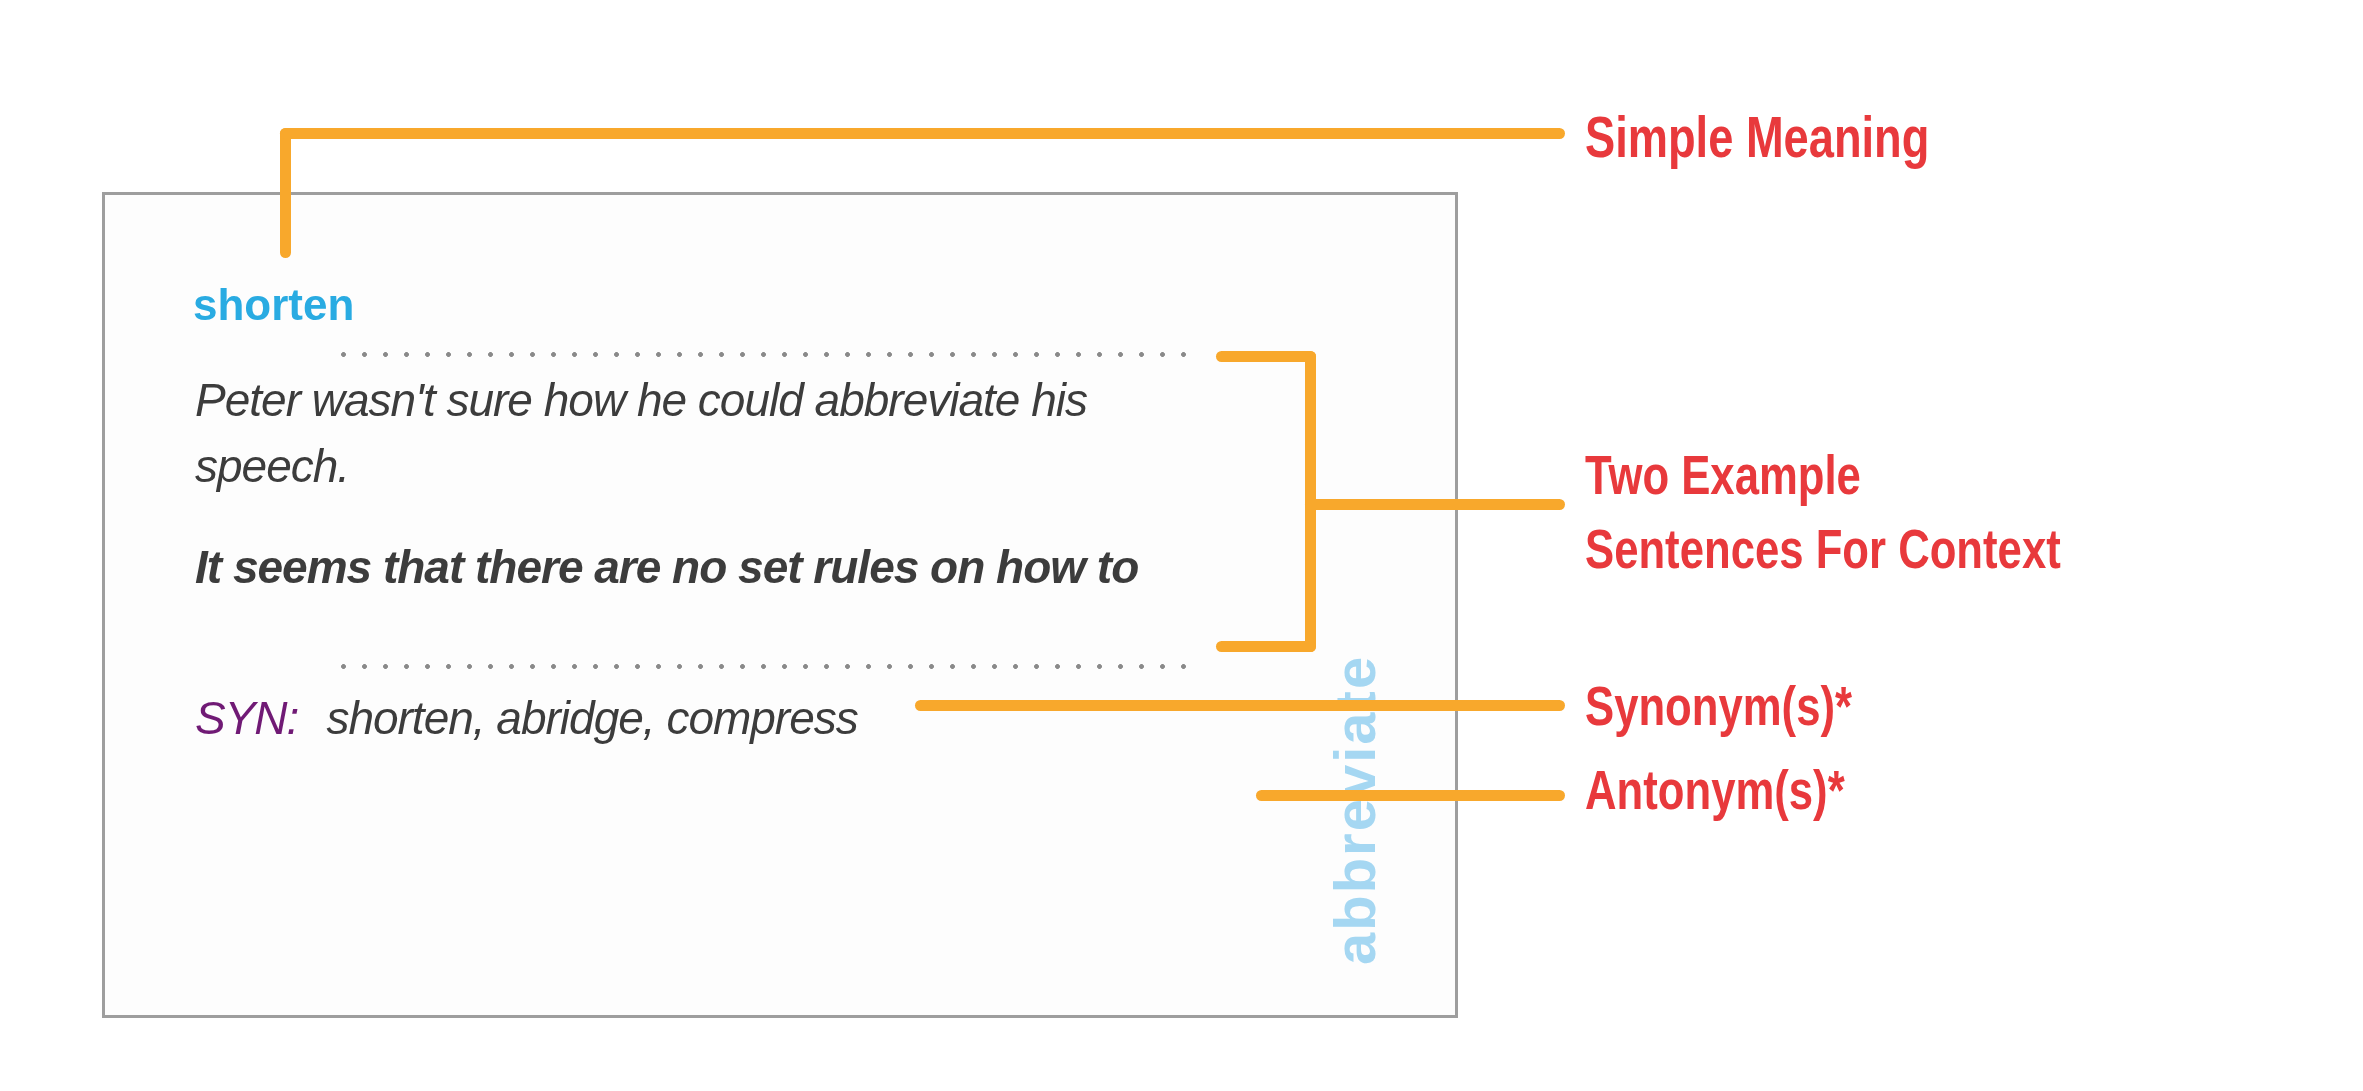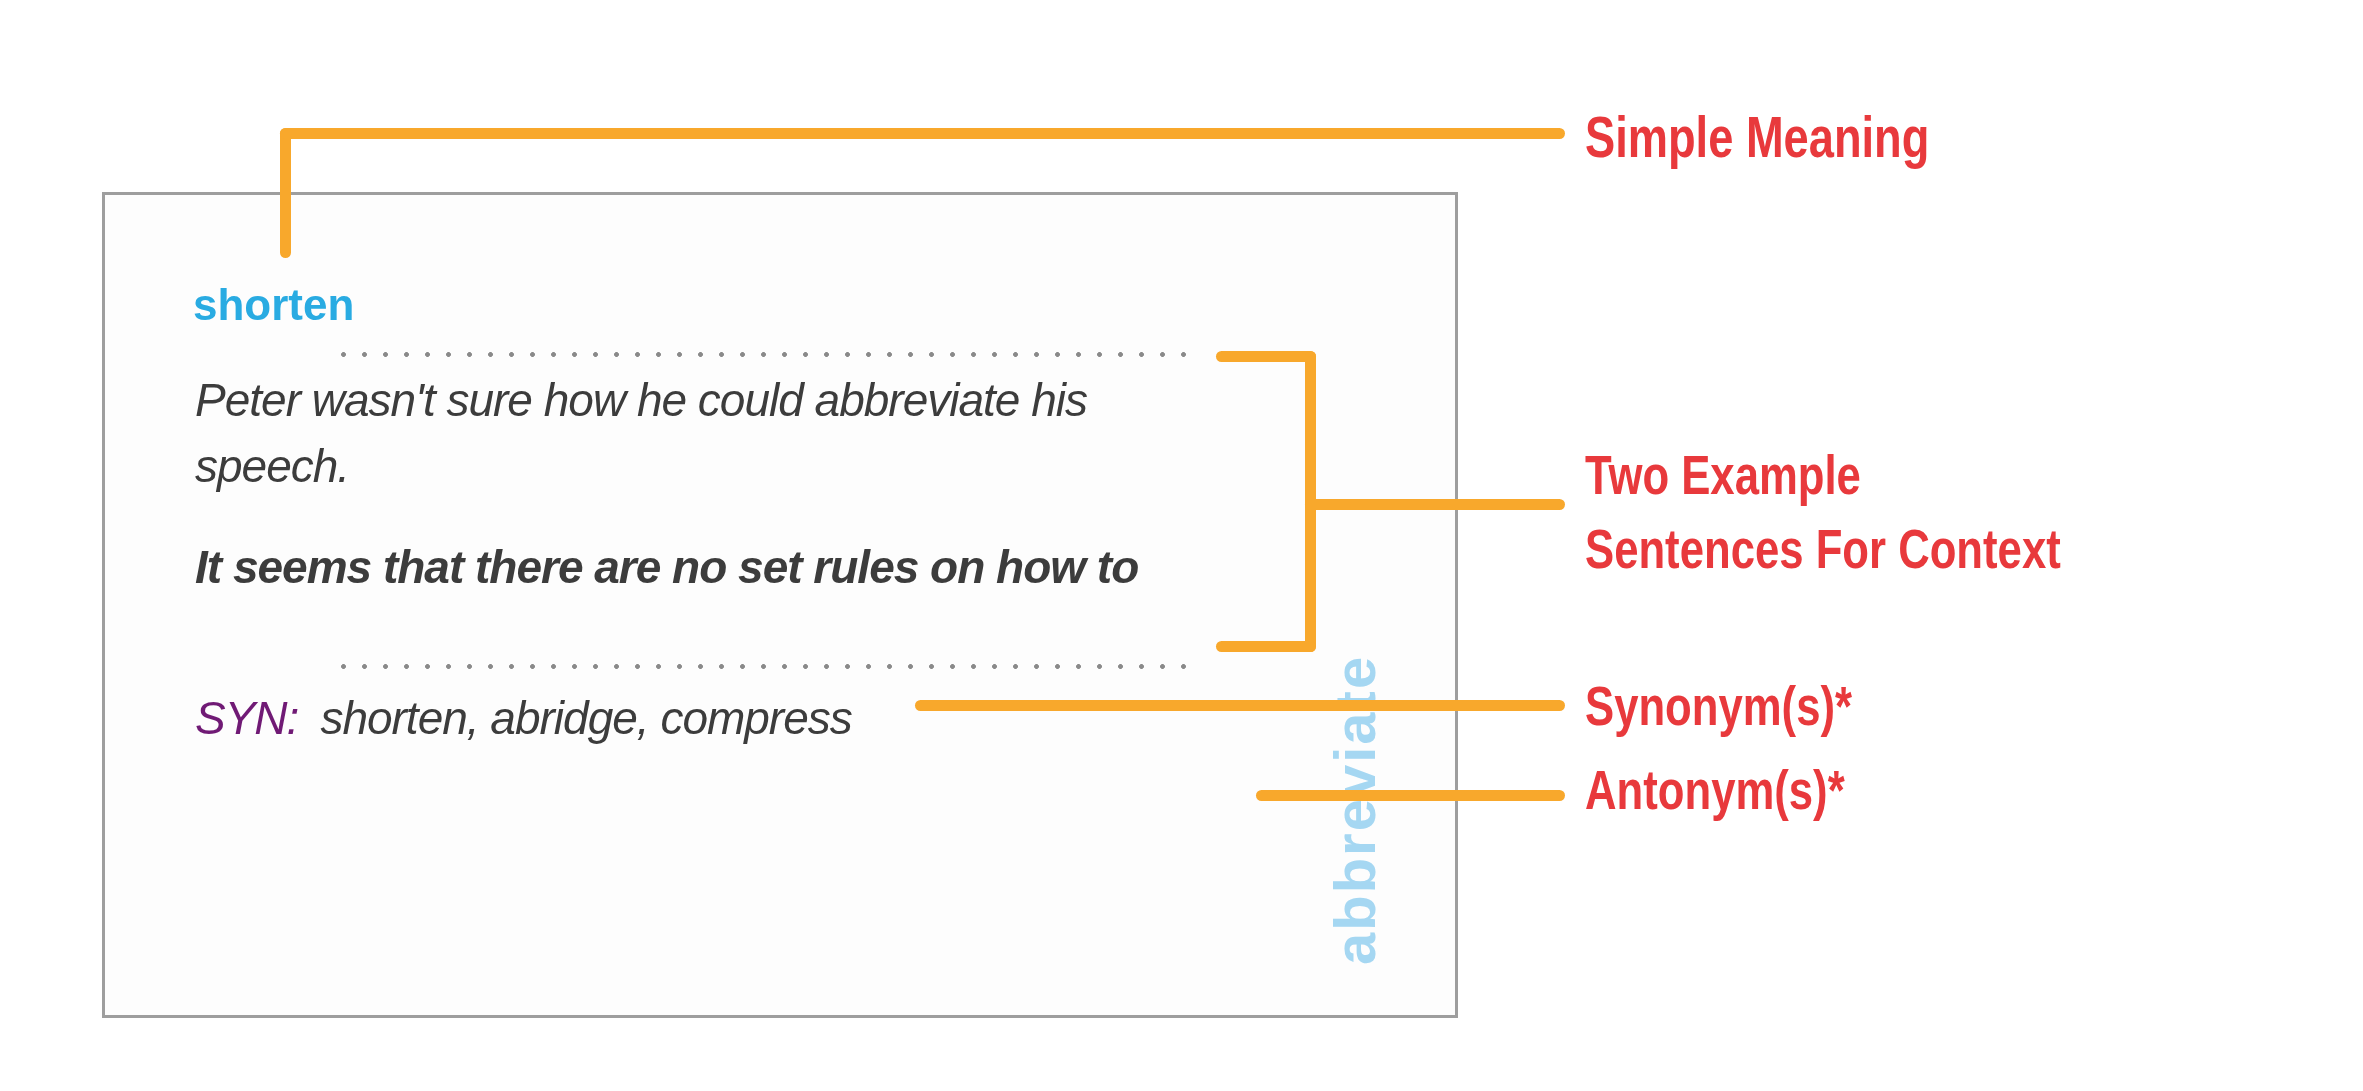--- a/index.html
+++ b/index.html
@@ -27,21 +27,21 @@
   .body-text {
     position:absolute; left:90px;
     font-style:italic; font-size:46px; line-height:66px;
     letter-spacing:-1px; color:#3c3c3c; white-space:nowrap;
   }
   .ex1 { top:172px; }
   .ex2 { top:339px;font-weight:bold; }
   .syn-row { top:490px; }
   .ant-row { top:576px; }
   .kw { font-weight:normal; font-style:italic; color:#701a75; }
-  .kw + span { margin-left:22px; }
+  .kw + span { margin-left:28px; }
   .side-word {
     position:absolute; left:1216px; top:420px; height:350px; width:68px;
     writing-mode:vertical-rl; transform:rotate(180deg);
     font-size:58px; font-weight:bold; letter-spacing:2px; line-height:68px;
     color:#a5d7f2;
   }
 
   
   .conn { position:absolute; background:#f8a82c; border-radius:6px; z-index:5; }
   .conn-sm-h   { left:280px;  top:128px; width:1285px; height:11px; }

